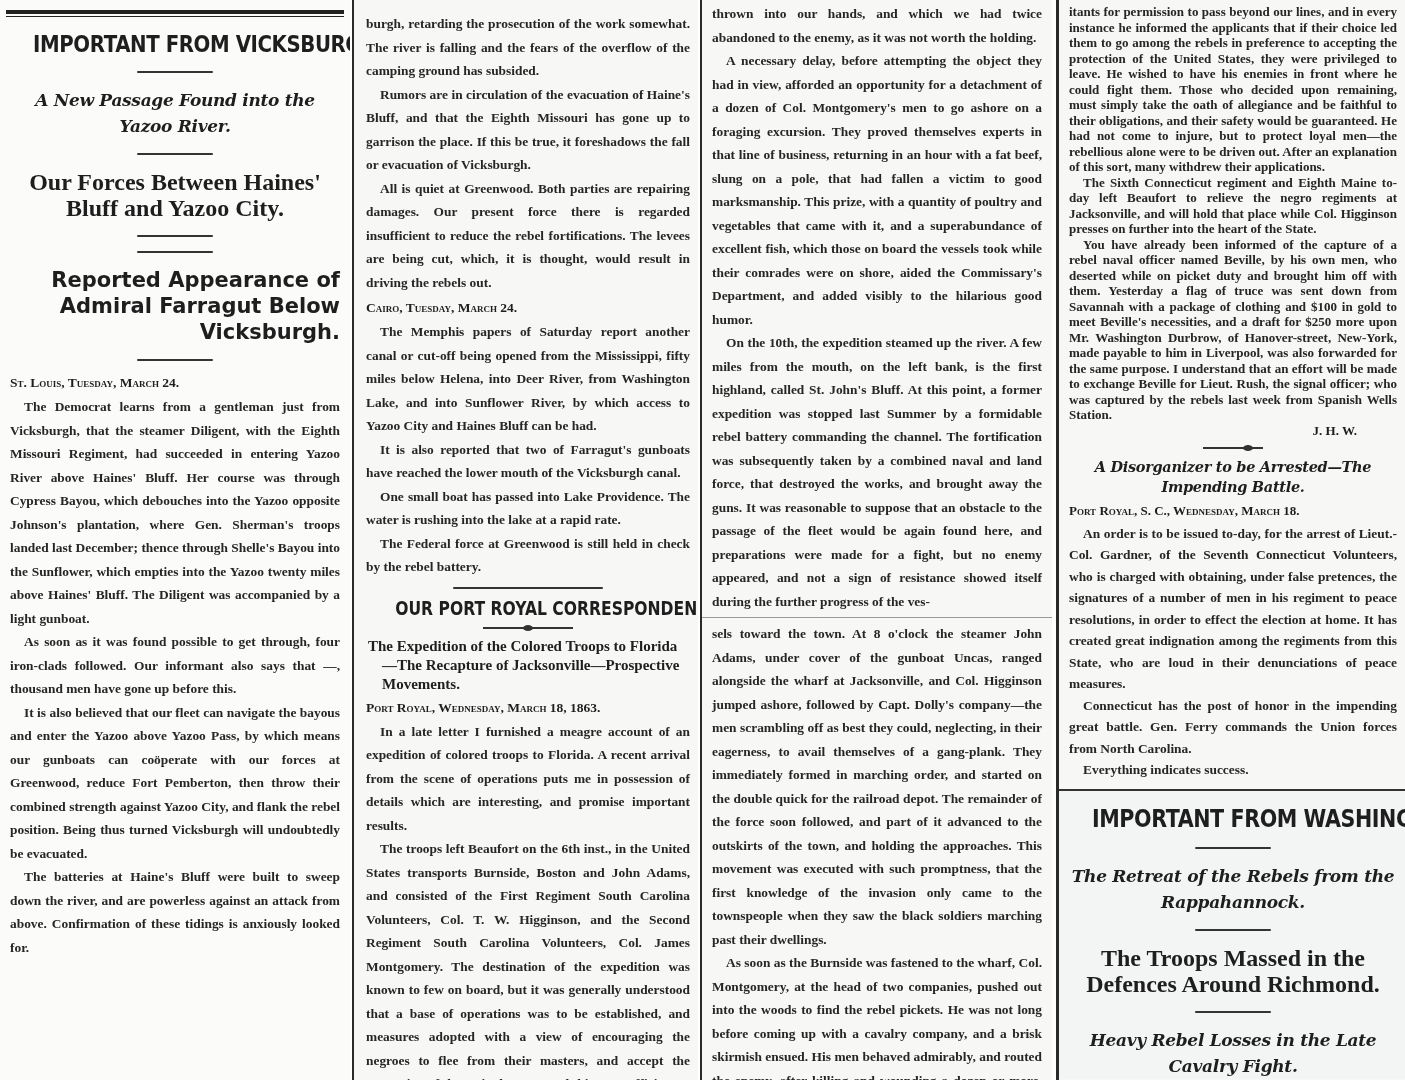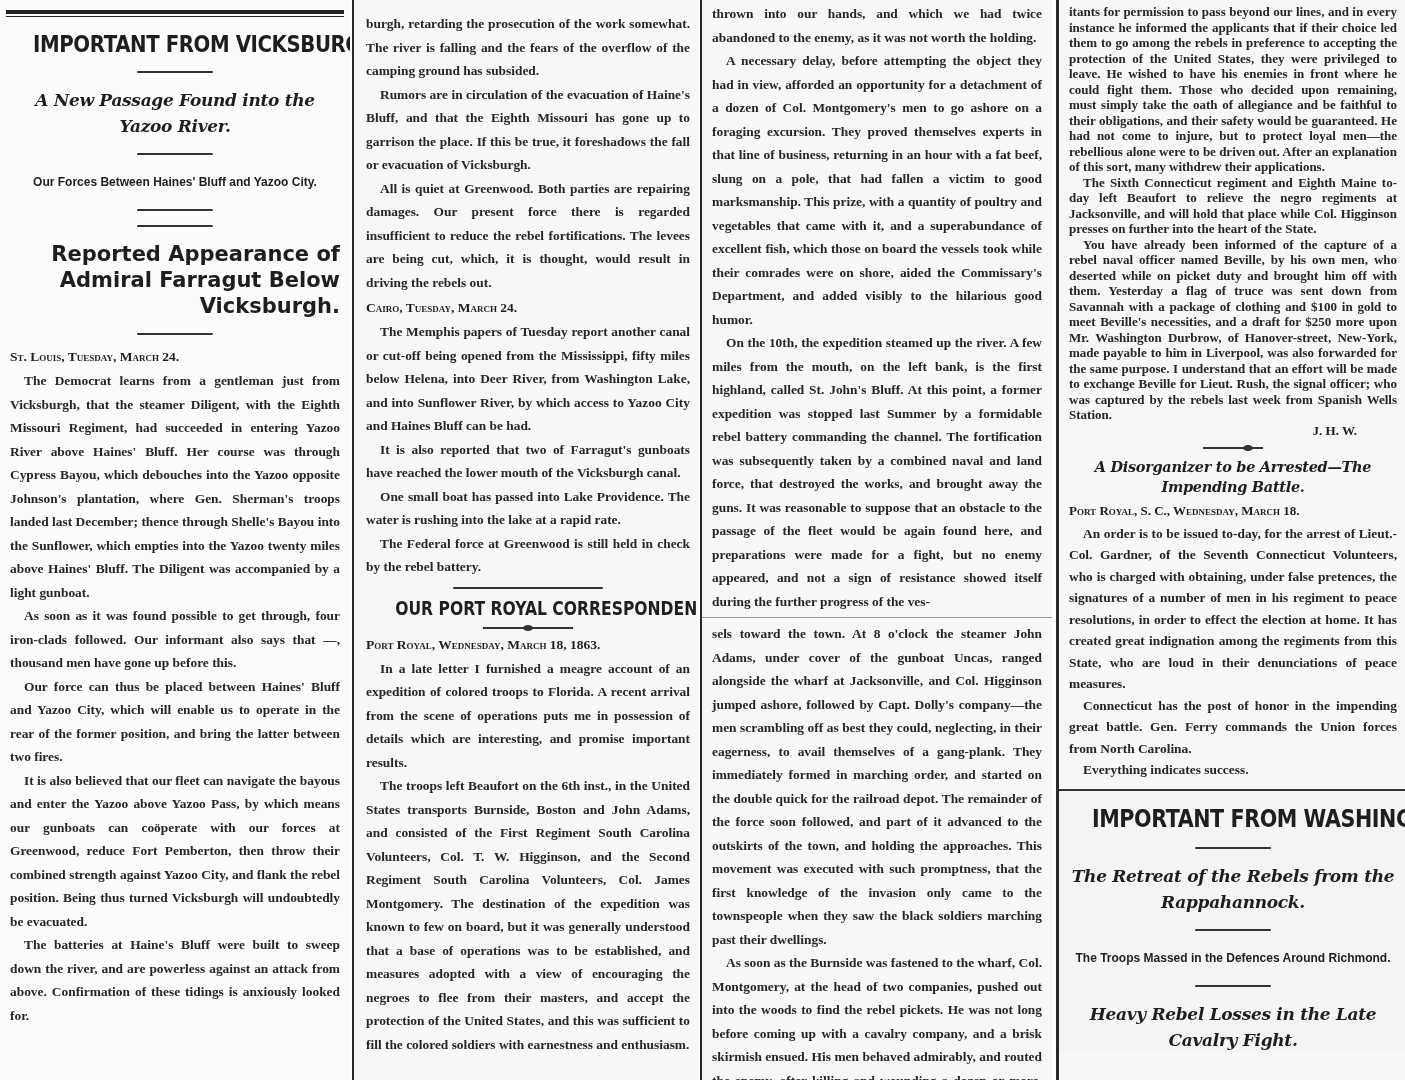--- a/index.html
+++ b/index.html
@@ -22,21 +22,21 @@
   .top-rule { border-top: 4px solid #222; border-bottom: 1px solid #222; height: 2px; margin: 10px -4px 8px -4px; }
   .h-banner {
     font-family: "DejaVu Sans", sans-serif; font-weight: bold;
     font-size: 23px; letter-spacing: -0.5px; text-align: center; margin: 14px 0 8px 0;
     transform: scaleX(0.86); transform-origin: center; white-space: nowrap;
   }
   .h-deck {
     font-family: "DejaVu Serif", serif; font-weight: bold;
     font-size: 17px; text-align: center; line-height: 26px; margin: 6px 0;
   }
-  .h-deck.cond { font-family: Liberation Sans, sans-serif; font-size: 12px; font-weight: bold; }
+  .h-deck.cond { font-family: Liberation Serif, serif; font-size: 24px; font-weight: bold; }
   .h-deck.gothic { font-family: "DejaVu Serif", serif; font-size: 17px; font-weight: bold; letter-spacing: -0.3px; font-style: italic; }
   .rule-short { width: 76px; height: 2px; background: #333; margin: 14px auto; border-radius: 1px; }
   .dateline { text-align: left; font-size: 13.5px; font-weight: bold; margin: 6px 8px 4px 0; font-variant: small-caps; }
   p.body {
     margin: 0; font-size: 13.4px; line-height: 23.5px; text-align: justify;
     text-indent: 14px; font-weight: bold; color: #262626;
   }
   p.body.dense { line-height: 15.5px; font-size: 13px; }
   p.noindent { text-indent: 0; }
   .section-title {
@@ -59,38 +59,38 @@
   <div class="h-deck gothic">A New Passage Found into the Yazoo River.</div>
   <div class="rule-short"></div>
   <div class="h-deck cond">Our Forces Between Haines' Bluff and Yazoo City.</div>
   <div class="rule-short"></div>
   <div class="rule-short"></div>
   <div class="h-deck cond" style="font-family:'DejaVu Sans',sans-serif;font-size:21px;text-align:right;">Reported Appearance of Admiral Farragut Below Vicksburgh.</div>
   <div class="rule-short"></div>
   <div class="dateline">St. Louis, Tuesday, March 24.</div>
   <p class="body">The Democrat learns from a gentleman just from Vicksburgh, that the steamer Diligent, with the Eighth Missouri Regiment, had succeeded in entering Yazoo River above Haines' Bluff. Her course was through Cypress Bayou, which debouches into the Yazoo opposite Johnson's plantation, where Gen. Sherman's troops landed last December; thence through Shelle's Bayou into the Sunflower, which empties into the Yazoo twenty miles above Haines' Bluff. The Diligent was accompanied by a light gunboat.</p>
   <p class="body">As soon as it was found possible to get through, four iron-clads followed. Our informant also says that —, thousand men have gone up before this.</p>
-  <p class="body">Our force can thus be placed between Haines' Bluff and Yazoo City, which will enable us to operate in the rear of the former position, and bring the latter between two fires.</p>
   <p class="body">It is also believed that our fleet can navigate the bayous and enter the Yazoo above Yazoo Pass, by which means our gunboats can coöperate with our forces at Greenwood, reduce Fort Pemberton, then throw their combined strength against Yazoo City, and flank the rebel position. Being thus turned Vicksburgh will undoubtedly be evacuated.</p>
   <p class="body">The batteries at Haine's Bluff were built to sweep down the river, and are powerless against an attack from above. Confirmation of these tidings is anxiously looked for.</p>
 
 </div>
 
 <div class="col" id="c2">
   <p class="body noindent" style="margin-top:12px">burgh, retarding the prosecution of the work somewhat. The river is falling and the fears of the overflow of the camping ground has subsided.</p>
   <p class="body">Rumors are in circulation of the evacuation of Haine's Bluff, and that the Eighth Missouri has gone up to garrison the place. If this be true, it foreshadows the fall or evacuation of Vicksburgh.</p>
   <p class="body">All is quiet at Greenwood. Both parties are repairing damages. Our present force there is regarded insufficient to reduce the rebel fortifications. The levees are being cut, which, it is thought, would result in driving the rebels out.</p>
   <div class="dateline">Cairo, Tuesday, March 24.</div>
-  <p class="body">The Memphis papers of Tuesday report another canal or cut-off being opened from the Mississippi, fifty miles below Helena, into Deer River, from Washington Lake, and into Sunflower River, by which access to Yazoo City and Haines Bluff can be had.</p>
+  <p class="body">The Memphis papers of Saturday report another canal or cut-off being opened from the Mississippi, fifty miles below Helena, into Deer River, from Washington Lake, and into Sunflower River, by which access to Yazoo City and Haines Bluff can be had.</p>
   <p class="body">It is also reported that two of Farragut's gunboats have reached the lower mouth of the Vicksburgh canal.</p>
   <p class="body">One small boat has passed into Lake Providence. The water is rushing into the lake at a rapid rate.</p>
   <p class="body">The Federal force at Greenwood is still held in check by the rebel battery.</p>
   <div class="rule-short" style="width:150px;margin:8px auto"></div>
   <div class="section-title">OUR PORT ROYAL CORRESPONDENCE</div>
   <div class="rule-ornament"></div>
+  <div class="section-sub">The Expedition of the Colored Troops to Florida—The Recapture of Jacksonville—Prospective Movements.</div>
   <div class="dateline">Port Royal, Wednesday, March 18, 1863.</div>
   <p class="body">In a late letter I furnished a meagre account of an expedition of colored troops to Florida. A recent arrival from the scene of operations puts me in possession of details which are interesting, and promise important results.</p>
   <p class="body">The troops left Beaufort on the 6th inst., in the United States transports Burnside, Boston and John Adams, and consisted of the First Regiment South Carolina Volunteers, Col. T. W. Higginson, and the Second Regiment South Carolina Volunteers, Col. James Montgomery. The destination of the expedition was known to few on board, but it was generally understood that a base of operations was to be established, and measures adopted with a view of encouraging the negroes to flee from their masters, and accept the protection of the United States, and this was sufficient to fill the colored soldiers with earnestness and enthusiasm.</p>
 
 </div>
 
 <div class="col" id="c3">
   <p class="body noindent" style="margin-top:2px">thrown into our hands, and which we had twice abandoned to the enemy, as it was not worth the holding.</p>
   <p class="body">A necessary delay, before attempting the object they had in view, afforded an opportunity for a detachment of a dozen of Col. Montgomery's men to go ashore on a foraging excursion. They proved themselves experts in that line of business, returning in an hour with a fat beef, slung on a pole, that had fallen a victim to good marksmanship. This prize, with a quantity of poultry and vegetables that came with it, and a superabundance of excellent fish, which those on board the vessels took while their comrades were on shore, aided the Commissary's Department, and added visibly to the hilarious good humor.</p>
   <p class="body">On the 10th, the expedition steamed up the river. A few miles from the mouth, on the left bank, is the first highland, called St. John's Bluff. At this point, a former expedition was stopped last Summer by a formidable rebel battery commanding the channel. The fortification was subsequently taken by a combined naval and land force, that destroyed the works, and brought away the guns. It was reasonable to suppose that an obstacle to the passage of the fleet would be again found here, and preparations were made for a fight, but no enemy appeared, and not a sign of resistance showed itself during the further progress of the ves-</p>

